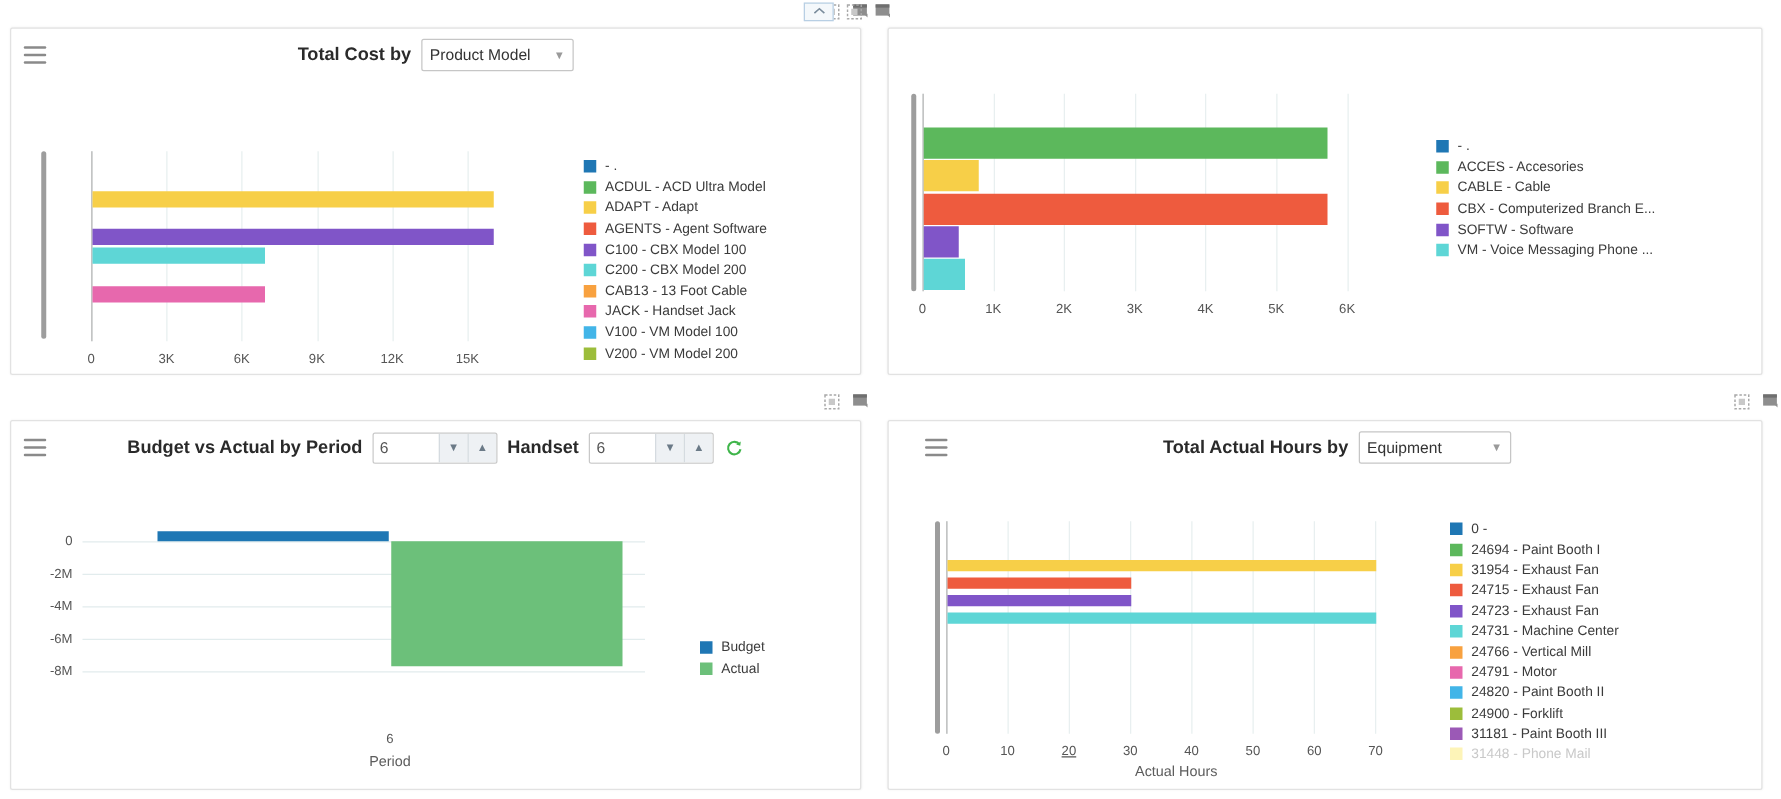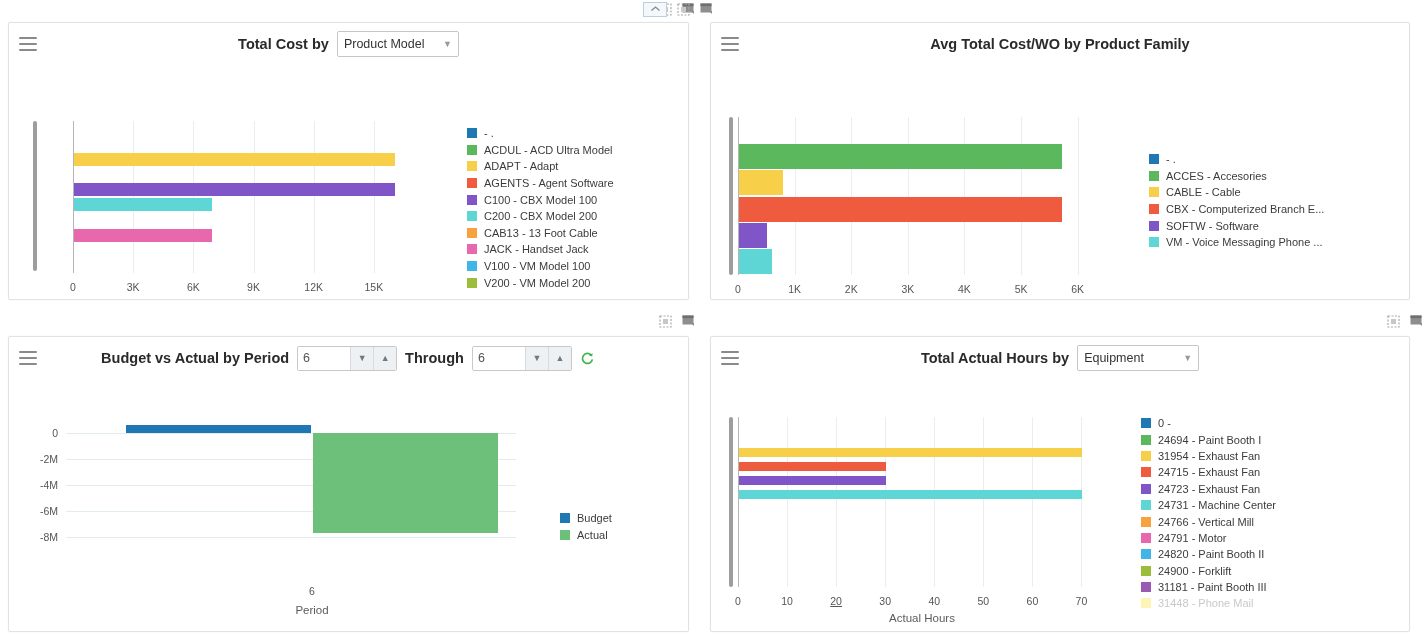--- a/index.html
+++ b/index.html
@@ -52,21 +52,21 @@
     position: absolute;
     background: #ffffff;
     border: 1px solid #e2e2e2;
     border-radius: 2px;
     box-shadow: 0 0 2px rgba(0,0,0,0.06);
     overflow: hidden;
   }
   .p-tl { left: 8px;   top: 22px;  width: 681px; height: 278px; }
   .p-tr { left: 710px; top: 22px;  width: 700px; height: 278px; }
   .p-bl { left: 8px;   top: 336px; width: 681px; height: 296px; }
-  .p-br { left: 710px; top: 336px; width: 700px; height: 296px; }
+  .p-br { left: 710px; top: 336px; width: 700px; height: 296px; padding-left: 19px; }
 
   .panel-head {
     position: relative;
     height: 42px;
     display: flex;
     align-items: center;
     padding: 0 10px;
   }
   .burger {
     width: 18px; height: 14px;
@@ -380,30 +380,20 @@
           </div>
           <div class="legend-item">
             <span class="swatch" style="background: rgb(156, 189, 59);"></span>
             <span class="ltext">V200 - VM Model 200</span>
           </div>
         </div>
     </div>
   </div>
 
   <div class="panel p-tr">
-    <div class="panel-head">
-      <div class="burger">
-          <i></i>
-          <i></i>
-          <i></i>
-        </div>
-      <div class="head-center">
-        <span class="panel-title">Avg Total Cost/WO by Product Family</span>
-      </div>
-    </div>
     <div class="chart-body" id="cb-avg-cost" style="height:236px">
       <div class="vscroll" style="left:18px;top:52px;height:158px"></div>
       <div class="plot" id="plot-avg-cost" style="left:27px;top:52px;width:368px;height:158px">
           <div class="gridline" style="left: 0px;"></div>
           <div class="gridline" style="left: 56.6154px;"></div>
           <div class="gridline" style="left: 113.231px;"></div>
           <div class="gridline" style="left: 169.846px;"></div>
           <div class="gridline" style="left: 226.462px;"></div>
           <div class="gridline" style="left: 283.077px;"></div>
           <div class="gridline" style="left: 339.692px;"></div>
@@ -457,21 +447,21 @@
           <i></i>
           <i></i>
         </div>
       <div class="head-center">
         <span class="panel-title">Budget vs Actual by Period</span>
         <span class="spinner">
           <input class="val" readonly="" value="6" style="">
           <span class="sbtn">▼</span>
           <span class="sbtn">▲</span>
         </span>
-        <span class="panel-title">Through</span>
+        <span class="panel-title">Handset</span>
         <span class="spinner">
           <input class="val" readonly="" value="6" style="">
           <span class="sbtn">▼</span>
           <span class="sbtn">▲</span>
         </span>
         <span class="refresh-icon">
           <svg width="15" height="15" viewBox="0 0 15 15">
             <path d="M11.6 4.6 A5 5 0 1 0 12.4 8.4" fill="none" stroke="#3fb54a" stroke-width="1.7"></path>
             <path d="M12.6 2.2 L12.2 5.6 L8.9 4.6 Z" fill="#3fb54a"></path>
           </svg>

